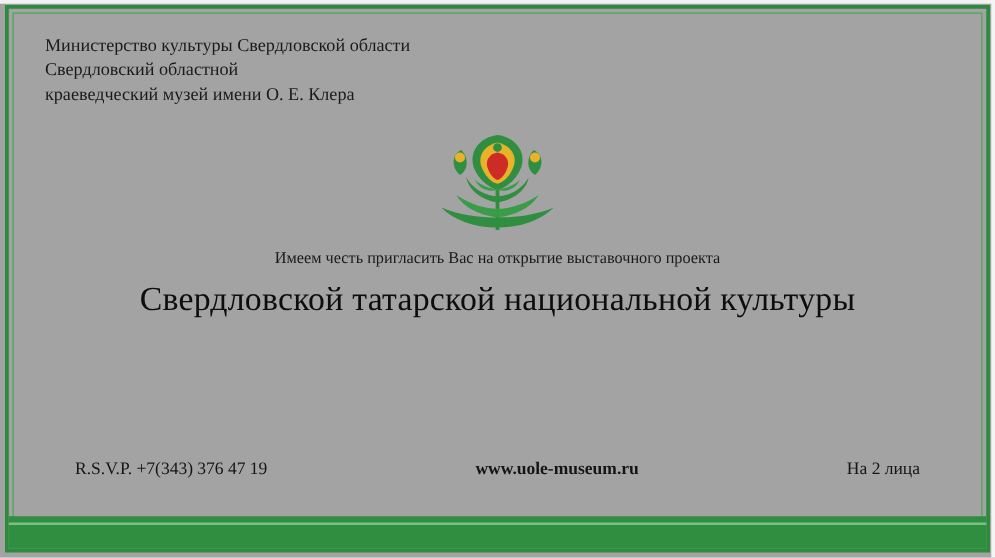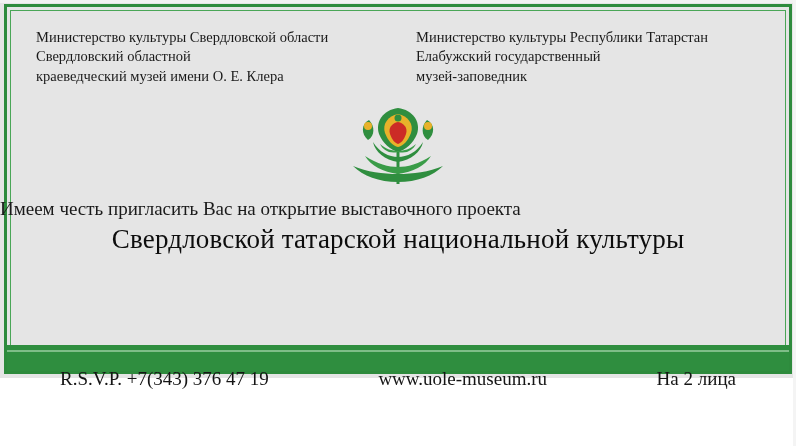--- a/index.html
+++ b/index.html
@@ -13,22 +13,22 @@
     overflow: hidden;
     font-family: "Liberation Serif", serif;
   }
 
   
   .card {
     position: absolute;
     left: 0;
     top: 0;
     width: 796px;
-    height: 378px;
-    background: #e5e5e5;
+    height: 446px;
+    background: #a3a3a3;
     box-sizing: border-box;
   }
 
   
   .frame-outer {
     position: absolute;
     left: 4px;
     top: 4px;
     right: 4px;
     bottom: 4px;
@@ -100,21 +100,22 @@
     text-align: center;
   }
   .ornament svg { display: inline-block; }
 
   
   .invite-line {
     position: absolute;
     top: 198px;
     left: 0;
     width: 796px;
-    font-size: 19px;
+    text-align: center;
+    font-size: 13px;
     color: #1a1a1a;
   }
   .title {
     position: absolute;
     top: 224px;
     left: 0;
     width: 796px;
     text-align: center;
     font-size: 27px;
     letter-spacing: .2px;
@@ -134,25 +135,25 @@
 
   
   .footer {
     position: absolute;
     top: 368px;
     left: 60px;
     right: 60px;
     display: flex;
     justify-content: space-between;
     align-items: baseline;
-    font-size: 19px;
+    font-size: 14px;
     color: #151515;
   }
   .footer .rsvp { text-align: left; }
-  .footer .site { text-align: center; flex: 1; }
+  .footer .site { text-align: center; flex: 1; font-weight: bold; }
   .footer .guests { text-align: center; }
 
   
   .scan-edge-top {
     position: absolute;
     left: 0; top: 0; width: 796px; height: 3px;
     background: #f2f2f2;
   }
   .scan-edge-right {
     position: absolute;
@@ -171,23 +172,20 @@
   <div class="frame-outer"></div>
   <div class="frame-inner"></div>
   <div class="bottom-band"></div>
 
   <div class="content">
 
     <div class="header">
       <div class="org-block org-left">Министерство культуры Свердловской области
 Свердловский областной
 краеведческий музей имени О. Е. Клера</div>
-      <div class="org-block org-right">Министерство культуры Республики Татарстан
-Елабужский государственный
-музей-заповедник</div>
     </div>
 
     <div class="ornament">
       <svg width="150" height="92" viewBox="0 0 150 92" aria-hidden="true">
 
         <path d="M75 44 L75 84" stroke="#2f8e3f" stroke-width="3" fill="none"></path>
 
         <path d="M75 82 C56 82 40 76 30 66 C44 72 60 74 75 74 Z" fill="#2f8e3f"></path>
         <path d="M75 82 C94 82 110 76 120 66 C106 72 90 74 75 74 Z" fill="#2f8e3f"></path>
         <path d="M75 74 C60 72 48 66 42 56 C54 64 66 67 75 67 Z" fill="#3a9c48"></path>

